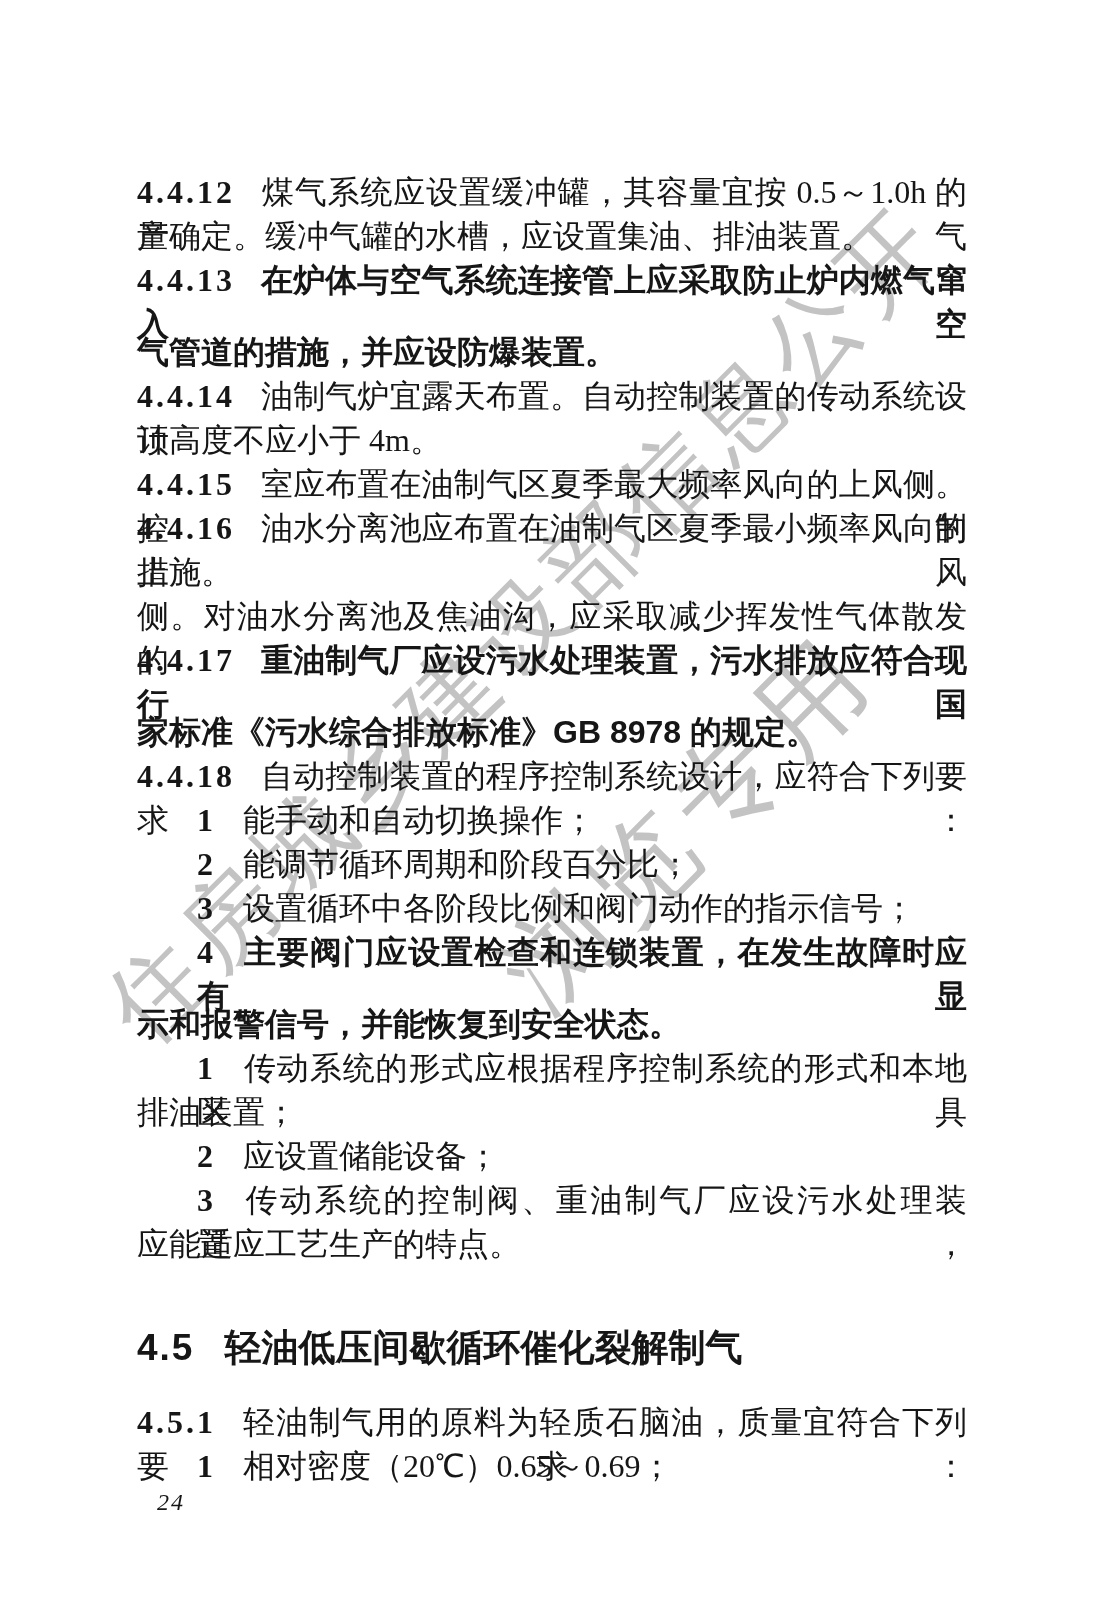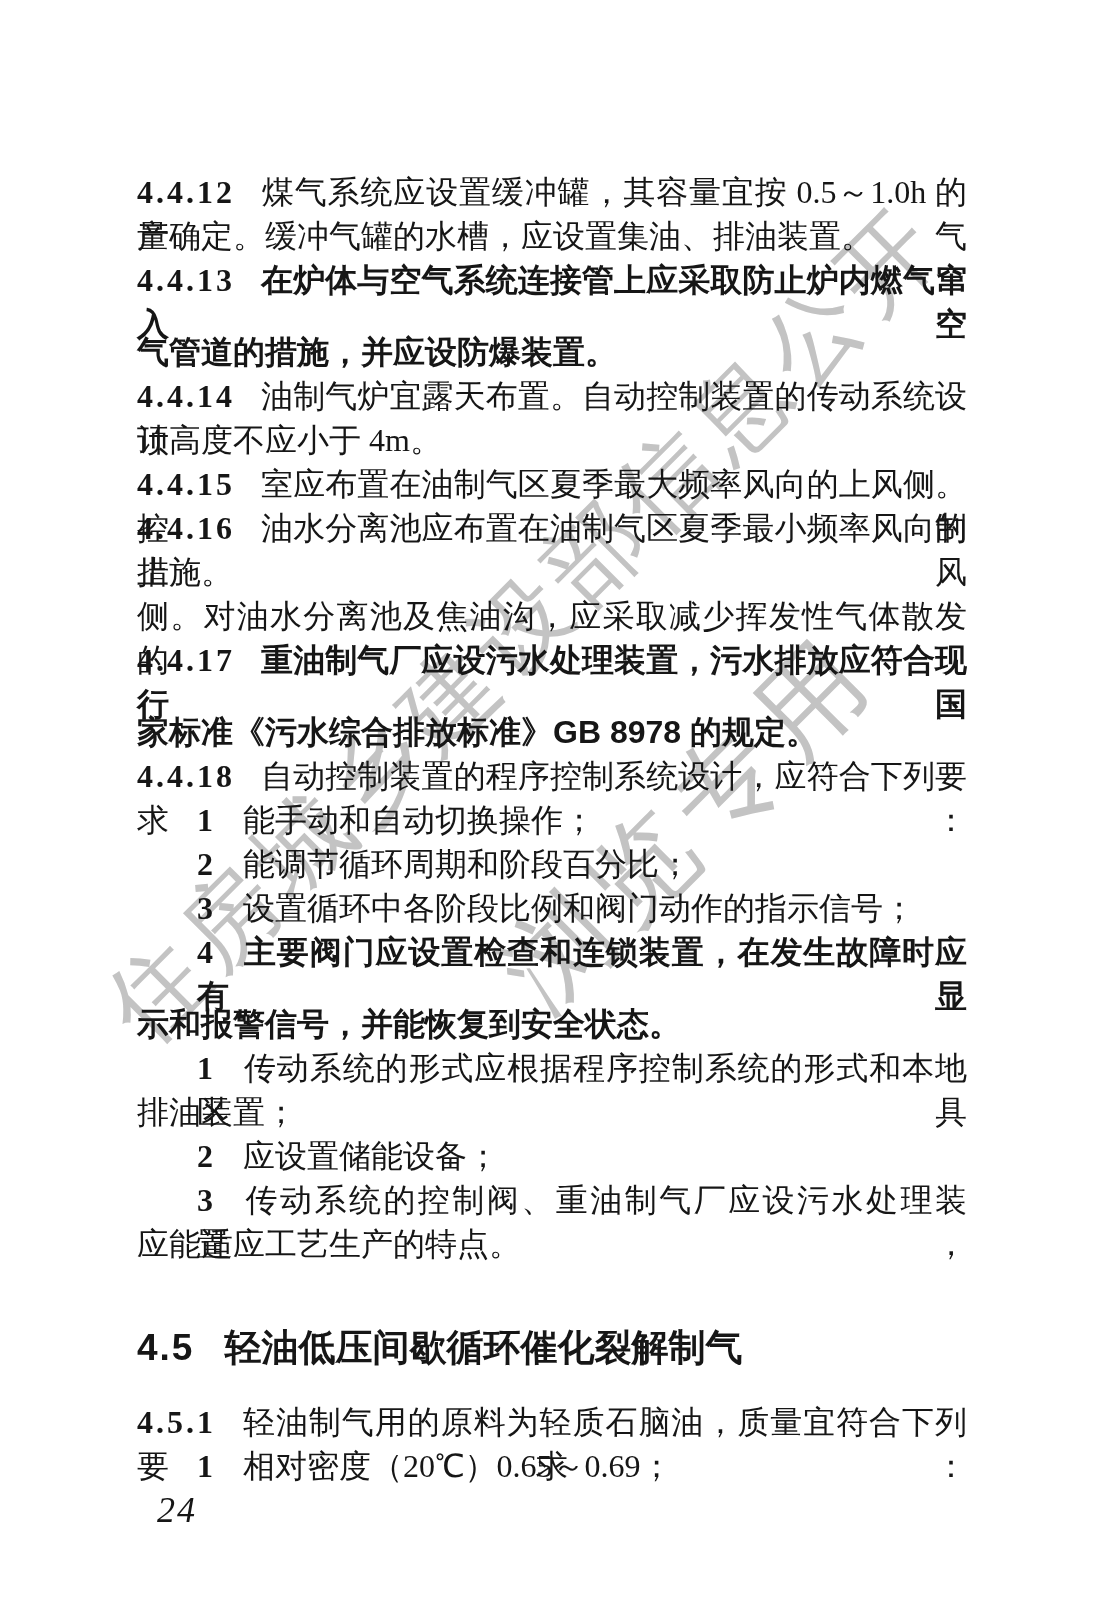--- a/index.html
+++ b/index.html
@@ -102,21 +102,21 @@
   }
   .gap30 {
     margin-top: 30px;
   }
   
   .pagenum {
     position: absolute;
     z-index: 1;
     left: 157px;
     top: 1489px;
-    font-size: 36px;
+    font-size: 24px;
     font-style: italic;
     font-family: "Liberation Serif", serif;
     letter-spacing: 2px;
   }
 </style>
 </head>
 <body>
 
 <div class="page">
 

